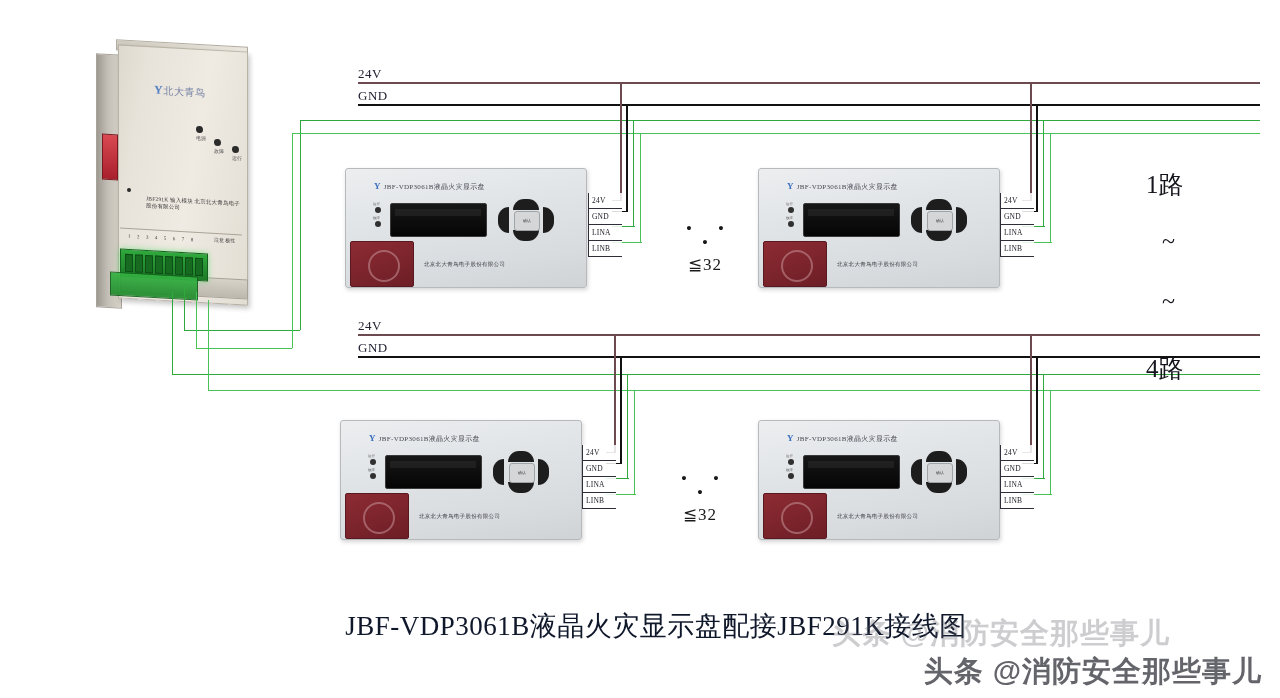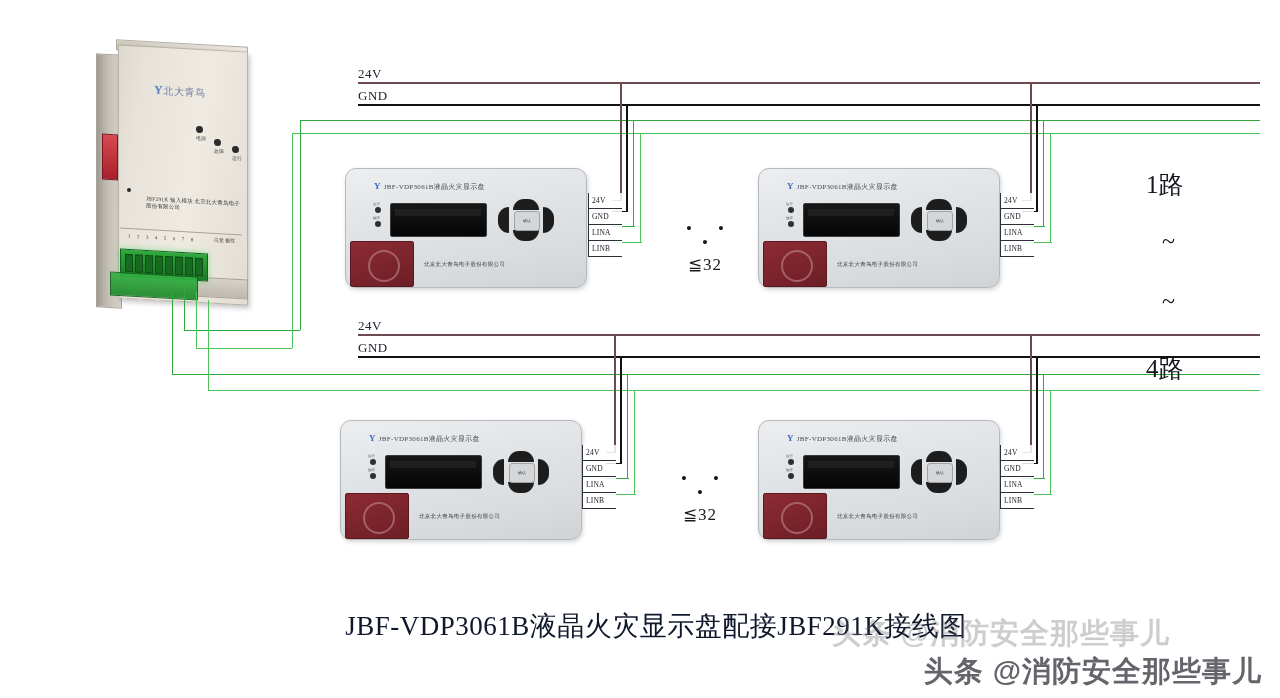--- a/index.html
+++ b/index.html
@@ -198,21 +198,21 @@
     transform: skewY(3.2deg);
   }
 
   
   .panel {
     position: absolute;
     width: 240px;
     height: 118px;
     background: linear-gradient(170deg,#eceef0 0%, #e2e5e8 35%, #d9dcdf 75%, #cfd3d6 100%);
     border: 1px solid #b6babd;
-    border-radius: 11px;
+    border-radius: 3px;
     box-shadow: 1px 2px 4px rgba(0,0,0,0.17);
   }
   .p-logo {
     position: absolute;
     left: 28px;
     top: 12px;
     font-size: 7px;
     color: #4a4a55;
     white-space: nowrap;
     letter-spacing: 0.3px;

